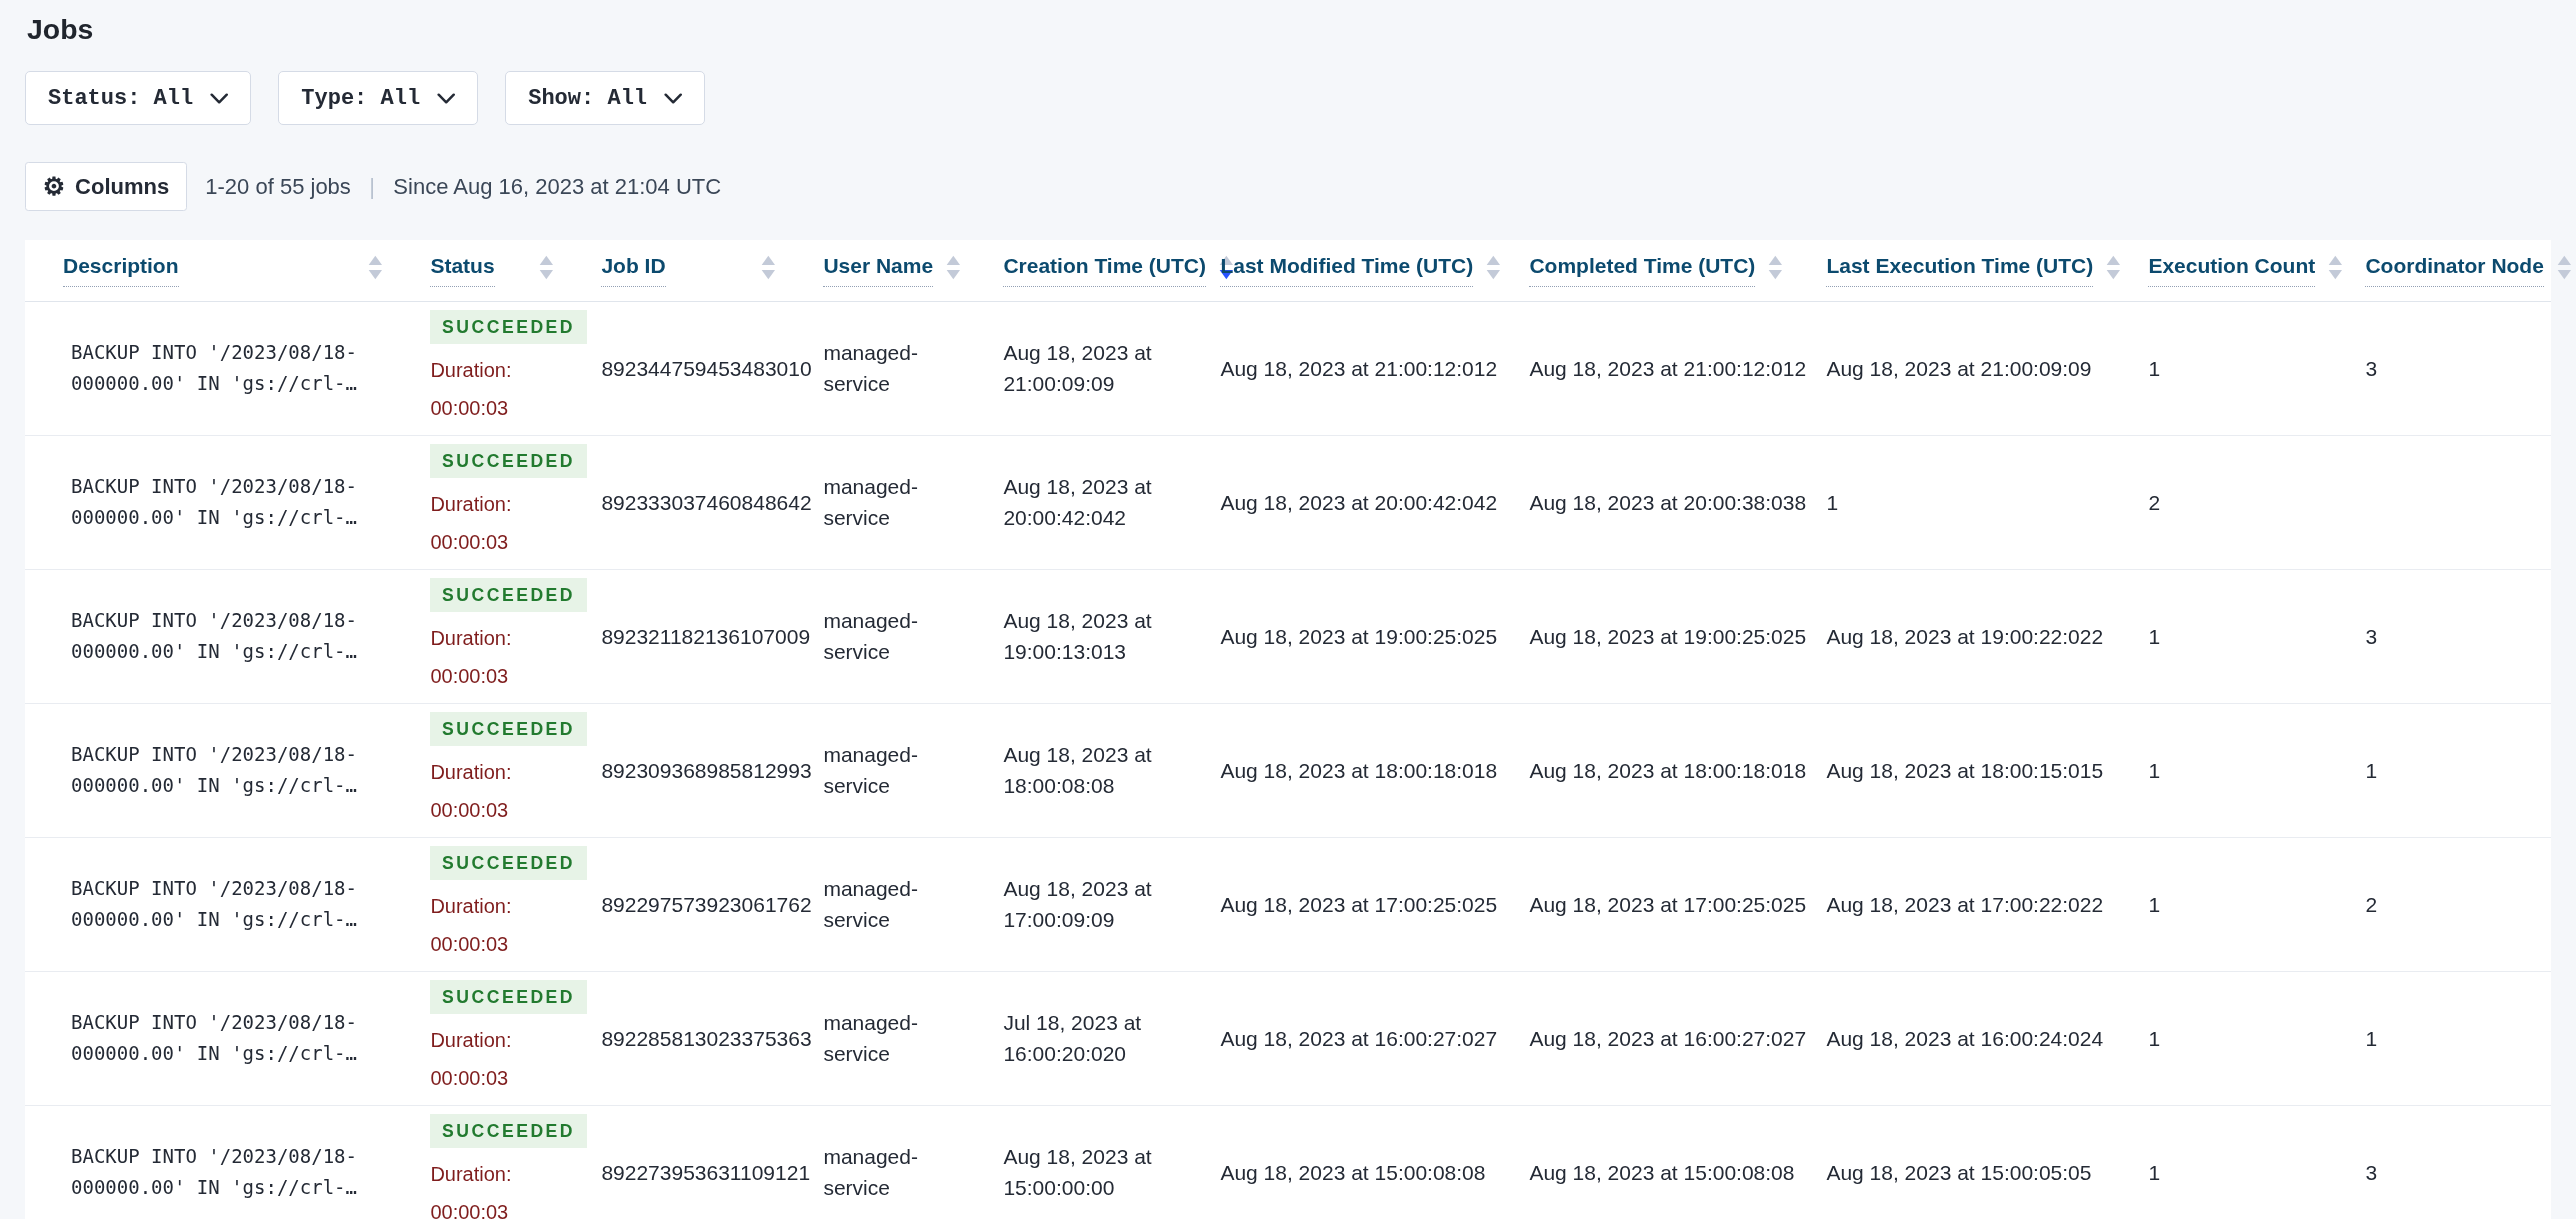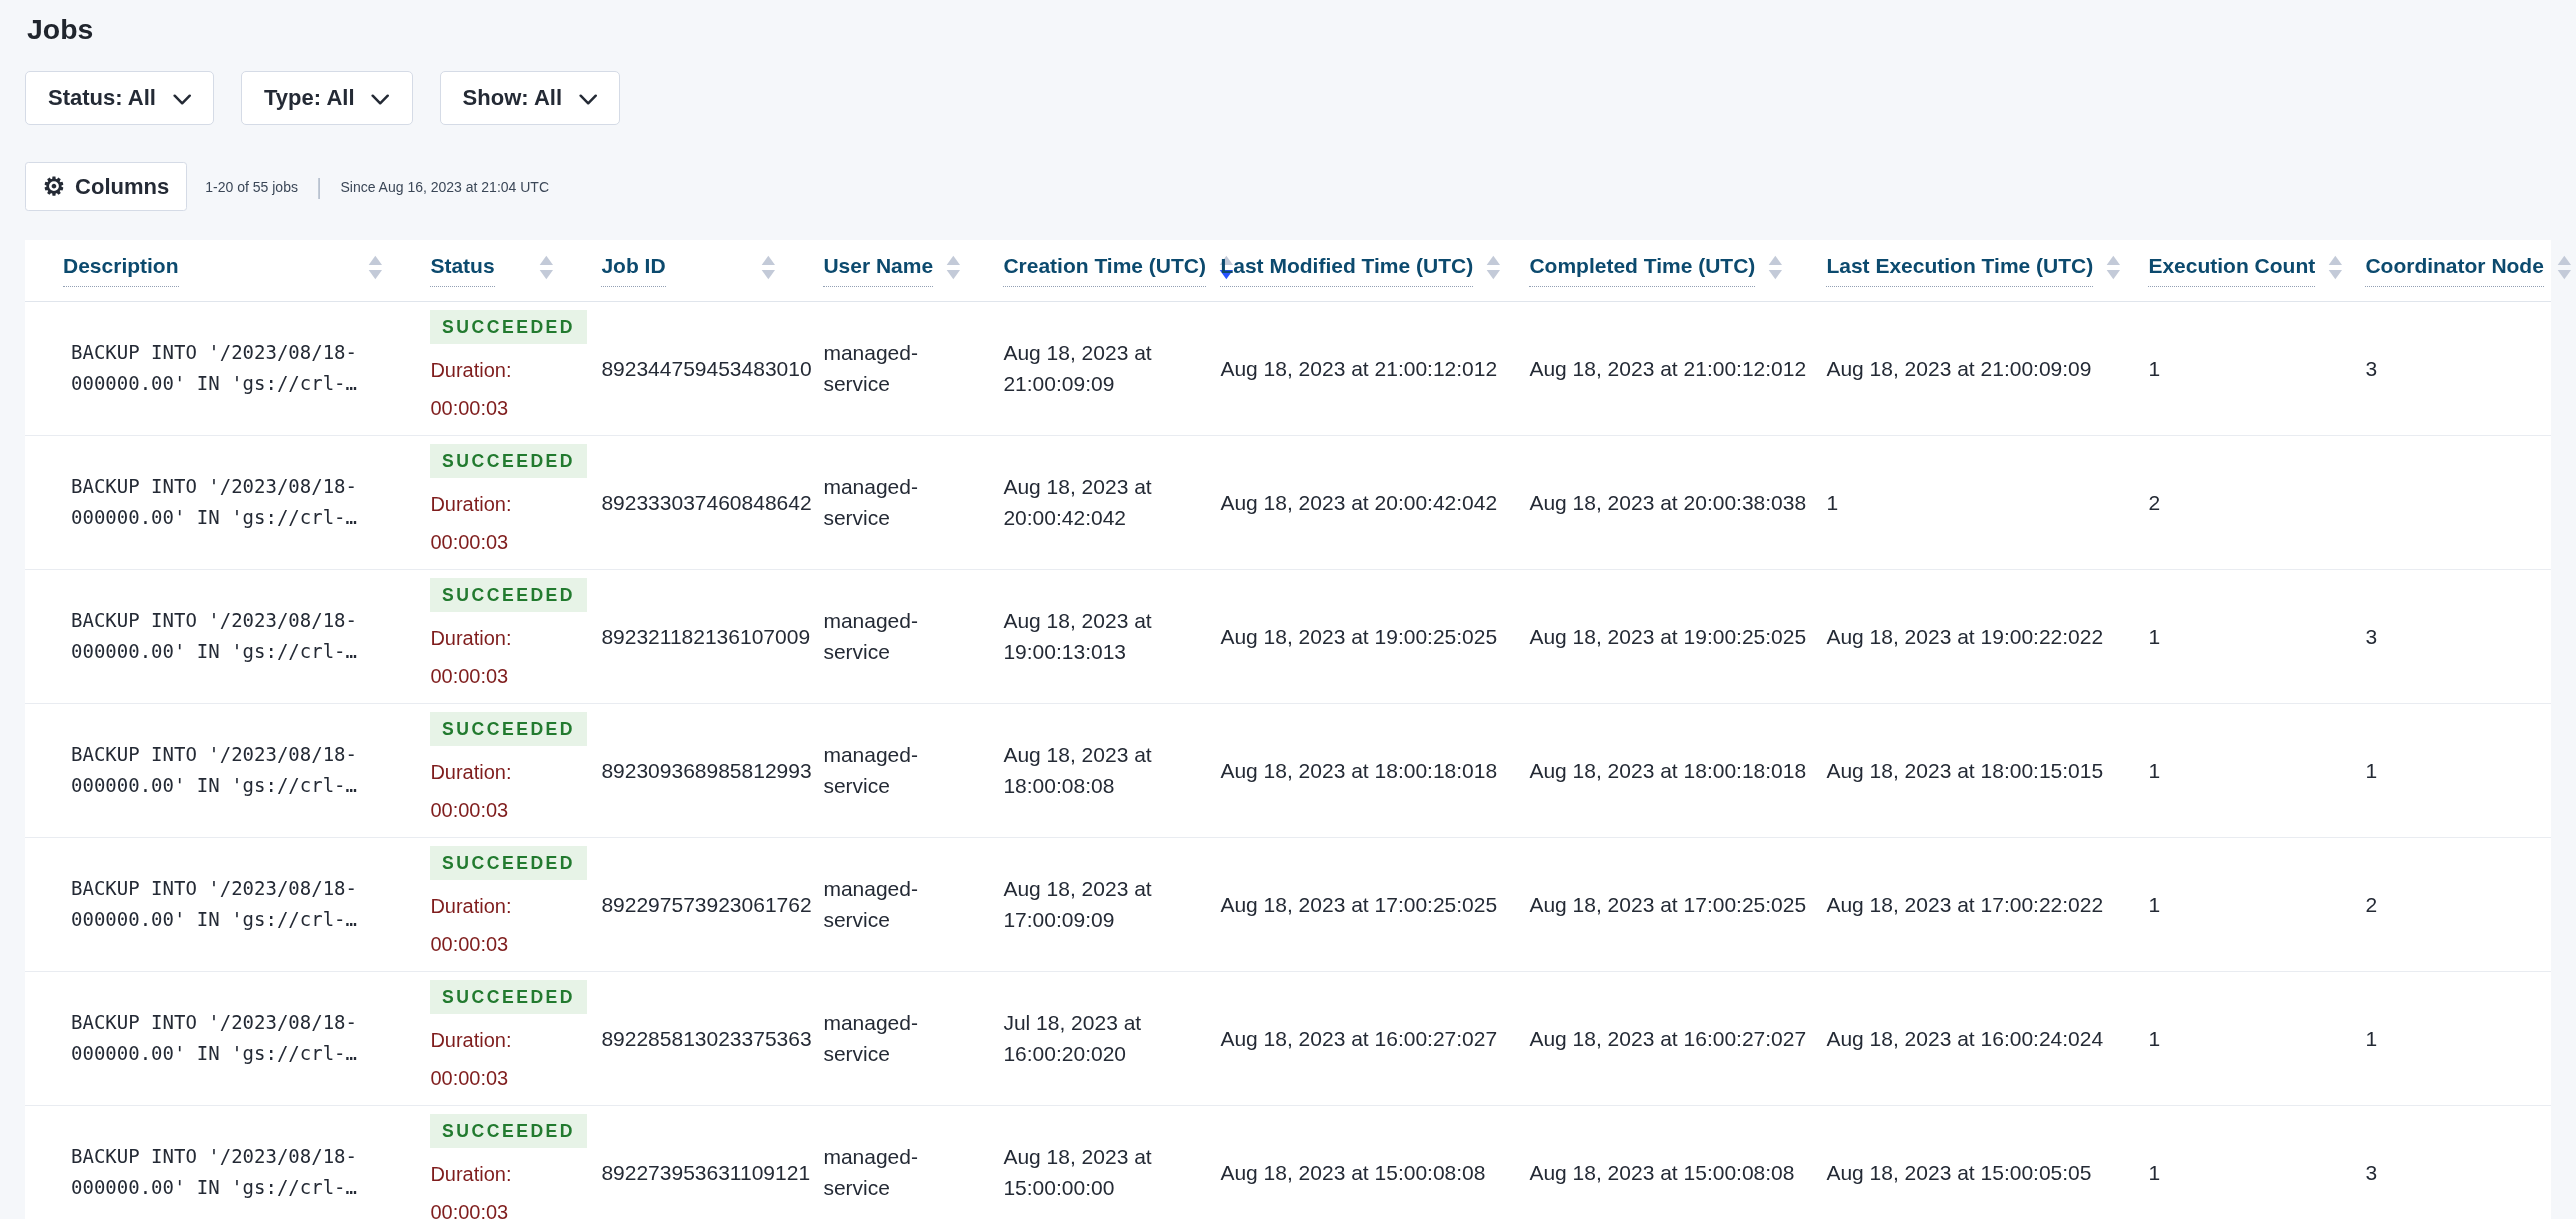--- a/index.html
+++ b/index.html
@@ -19,39 +19,39 @@
 
   .filters { display: flex; gap: 27px; margin-top: 25px; }
   .filter-btn {
     background: #ffffff;
     border: 0.8px solid #d5dbe6;
     border-radius: 5px;
     height: 54px;
     padding: 0 22px;
     display: inline-flex; align-items: center; gap: 16.7px;
     font-size: 22px; font-weight: 700; color: #242a35;
-    font-family: Liberation Sans, sans-serif;
+    font-family: Liberation Mono, monospace;
     cursor: pointer;
   }
   .chev { display: inline-block; }
 
   .toolbar { display: flex; align-items: center; gap: 18.4px; margin-top: 37px; }
   .columns-btn {
     background: #ffffff;
     border: 0.8px solid #d5dbe6;
     border-radius: 3.3px;
     height: 49px;
     padding: 0 16.7px;
     display: inline-flex; align-items: center; gap: 10px;
     font-size: 22px; font-weight: 700; color: #242a35;
     font-family: "Liberation Sans", sans-serif;
     cursor: pointer;
   }
   .gear { font-size: 25px; line-height: 1; color: #242a35; }
-  .toolbar .info { font-size: 14px; color: #3b4757; }
+  .toolbar .info { font-size: 22px; color: #3b4757; }
   .toolbar .divider { font-size: 22px; color: #b9c2d0; }
 
   .table {
     margin-top: 28.4px;
     background: #ffffff;
     width: 2526px;
   }
   .thead, .trow {
     display: grid;
     grid-template-columns: 397px 171px 222px 180px 217px 309px 297px 322px 217px 1fr;

